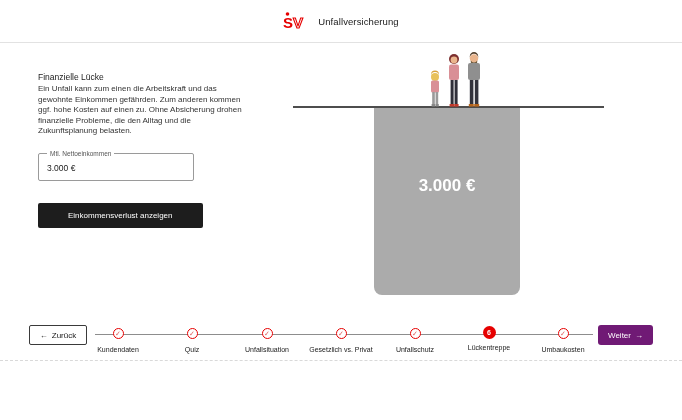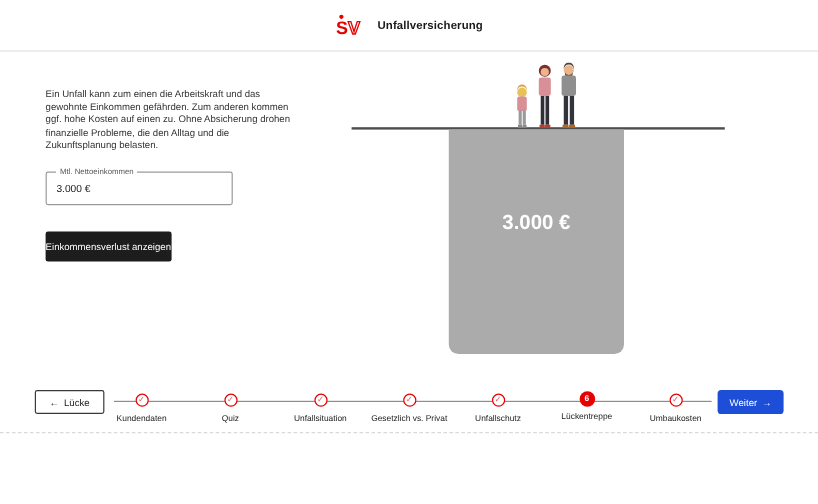--- a/index.html
+++ b/index.html
@@ -3,44 +3,44 @@
 <meta charset="utf-8">
 <style>
   html,body{margin:0;padding:0;}
   body{
     width:682px;height:420px;position:relative;overflow:hidden;
     background:#ffffff;font-family:"Liberation Sans",sans-serif;color:#1a1a1a;
   }
   
   .header{position:absolute;top:0;left:0;width:682px;height:42px;background:#fff;border-bottom:1px solid #e2e2e2;}
   .header-center{position:absolute;left:0;right:0;top:0;height:42px;display:flex;align-items:center;justify-content:center;gap:9px;}
-  .app-title{font-size:9.5px;font-weight:bold;color:#1a1a1a;letter-spacing:.1px;}
+  .app-title{font-size:9.5px;font-weight:normal;color:#1a1a1a;letter-spacing:.1px;}
   .menu-area{position:absolute;right:10px;top:0;height:42px;display:flex;align-items:center;gap:7px;cursor:pointer;}
   .menu-label{font-size:9px;color:#333;}
   .burger{display:flex;flex-direction:column;gap:2.5px;}
   .burger i{display:block;width:14px;height:2px;background:#3a3a3a;border-radius:1px;}
   
   .left-col{position:absolute;left:38px;top:72px;width:212px;}
   .eyebrow{font-size:8.5px;color:#1a1a1a;}
   h1.heading{margin:9px 0 0 0;font-size:17px;line-height:1.22;font-weight:bold;color:#1a1a1a;}
   .body-copy{margin-top:2px;font-size:8px;line-height:1.32;color:#333;width:205px;}
   fieldset.field{margin:13px 0 0 0;padding:0 8px 5px 8px;width:138px;border:1px solid #9a9a9a;border-radius:2px;}
   fieldset.field legend{font-size:6.5px;color:#555;padding:0 3px;}
   .field input{border:none;outline:none;font-size:8.5px;color:#1a1a1a;width:100%;padding:1px 0 2px 0;font-family:"Liberation Sans",sans-serif;background:transparent;}
-  .btn-dark{margin-top:22px;display:inline-block;background:#1d1d1d;color:#fff;font-size:8px;padding:8px 0;border:none;border-radius:2px;cursor:pointer;font-family:"Liberation Sans",sans-serif;}
+  .btn-dark{margin-top:22px;display:inline-block;background:#1d1d1d;color:#fff;font-size:8px;padding:8px 30px;border:none;border-radius:2px;cursor:pointer;font-family:"Liberation Sans",sans-serif;}
   
   .ledge{position:absolute;left:293px;top:106px;width:311px;height:2px;background:#4d4d4d;}
   .family{position:absolute;left:424px;top:52px;}
   .gap-block{position:absolute;left:374px;top:108px;width:146px;height:187px;background:#ababab;border-radius:0 0 8px 8px;text-align:center;}
   .gap-amount{margin-top:68px;font-size:17px;font-weight:bold;color:#ffffff;}
   .gap-caption{margin-top:5px;font-size:8.5px;font-weight:bold;color:#3b3b3b;line-height:1.35;}
   
   .stepper-line{position:absolute;left:95px;top:334px;width:498px;height:1px;background:#8d8d8d;}
   .btn-back{position:absolute;left:29px;top:325px;width:58px;height:20px;background:#fff;border:1px solid #3a3a3a;border-radius:2px;display:flex;align-items:center;justify-content:center;gap:4px;font-size:8px;color:#1a1a1a;cursor:pointer;font-family:"Liberation Sans",sans-serif;}
-  .btn-next{position:absolute;left:598px;top:325px;width:55px;height:20px;background:#1d4ed8;border:none;border-radius:3px;display:flex;align-items:center;justify-content:center;gap:4px;font-size:8px;color:#fff;cursor:pointer;font-family:"Liberation Sans",sans-serif;}
+  .btn-next{position:absolute;left:598px;top:325px;width:55px;height:20px;background:#701a75;border:none;border-radius:3px;display:flex;align-items:center;justify-content:center;gap:4px;font-size:8px;color:#fff;cursor:pointer;font-family:"Liberation Sans",sans-serif;}
   .step{position:absolute;top:328px;width:90px;text-align:center;cursor:pointer;}
   .circle{width:9px;height:9px;margin:0 auto;border-radius:50%;display:flex;align-items:center;justify-content:center;background:#fff;}
   .circle.done{border:1.5px solid #e60000;color:#e06060;font-size:7px;line-height:1;}
   .circle.current{width:13px;height:13px;background:#e60000;border:none;color:#fff;font-size:7px;font-weight:bold;line-height:1;}
   .step-label{margin-top:7px;font-size:7px;color:#1a1a1a;white-space:nowrap;}
   .step.current .step-label{margin-top:5px;}
   .page-end{position:absolute;left:0;top:360px;width:682px;border-top:1px dashed #d9d9d9;}
 </style>
 </head>
 <body>
@@ -50,20 +50,21 @@
     <svg width="26" height="20" viewBox="0 0 26 20">
       <circle cx="4.5" cy="3" r="1.8" fill="#e60000"></circle>
       <text x="0" y="17" font-family="Liberation Sans, sans-serif" font-size="15" font-weight="bold" fill="#e60000">S</text>
       <text x="10" y="17" font-family="Liberation Sans, sans-serif" font-size="15" font-weight="bold" fill="none" stroke="#e60000" stroke-width="1.1">V</text>
     </svg>
     <span class="app-title">Unfallversicherung</span>
   </div>
 </div>
 
 <div class="left-col">
+  <div class="eyebrow">Finanzielle Lücke</div>
   <p class="body-copy">Ein Unfall kann zum einen die Arbeitskraft und das gewohnte Einkommen gefährden. Zum anderen kommen ggf. hohe Kosten auf einen zu. Ohne Absicherung drohen finanzielle Probleme, die den Alltag und die Zukunftsplanung belasten.</p>
   <fieldset class="field">
     <legend>Mtl. Nettoeinkommen</legend>
     <input type="text" value="3.000 €" style="">
   </fieldset>
   <button class="btn-dark">Einkommensverlust anzeigen</button>
 </div>
 
 <div class="ledge"></div>
 
@@ -102,21 +103,21 @@
 </svg>
 
 <div class="gap-block">
   <div class="gap-amount">3.000 €</div>
 </div>
 
 <div class="stepper-line"></div>
 
 <button class="btn-back">
   <span>←</span>
-  <span>Lücke</span>
+  <span>Zurück</span>
 </button>
 
 <div class="step" style="left:73px">
   <div class="circle done">
       <span>✓</span>
     </div>
   <div class="step-label">Kundendaten</div>
 </div>
 <div class="step" style="left:147px">
   <div class="circle done">

